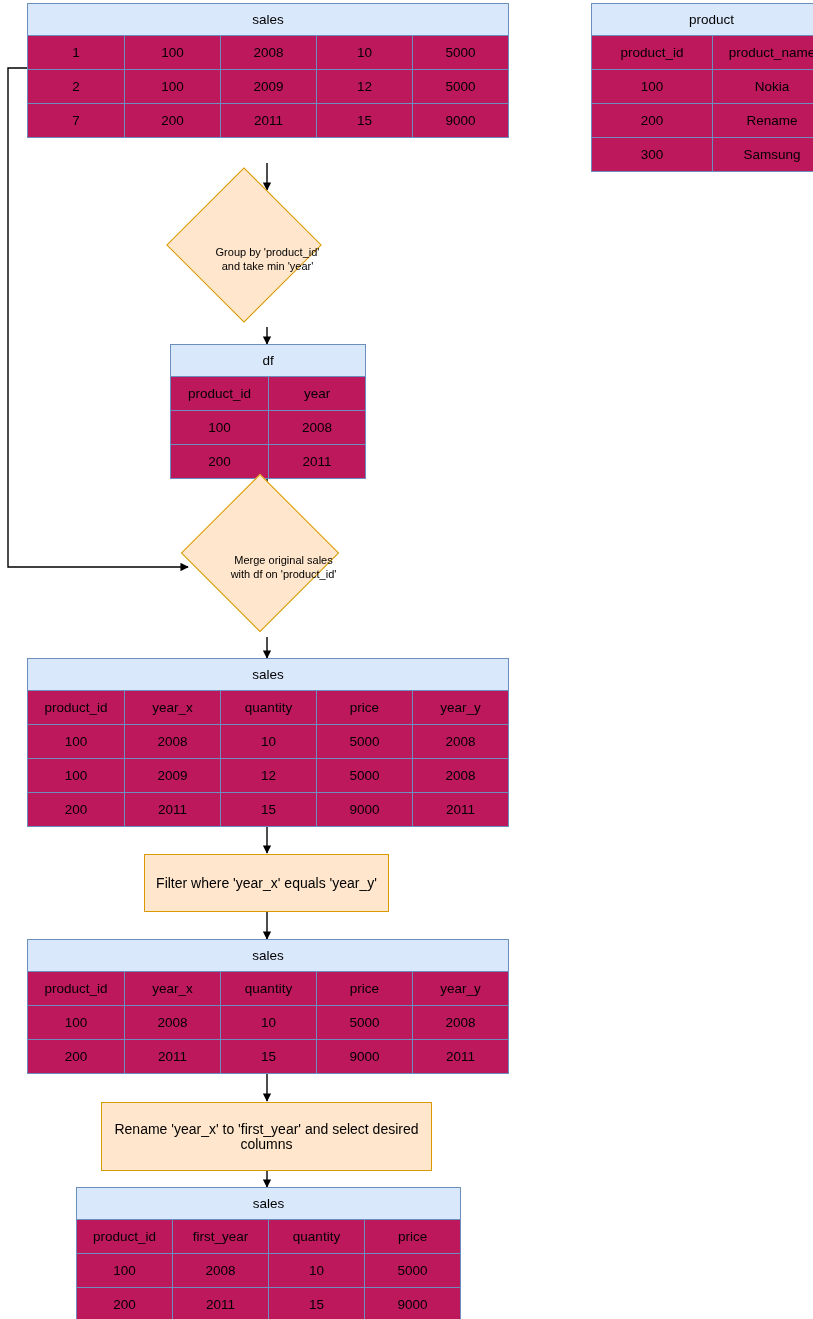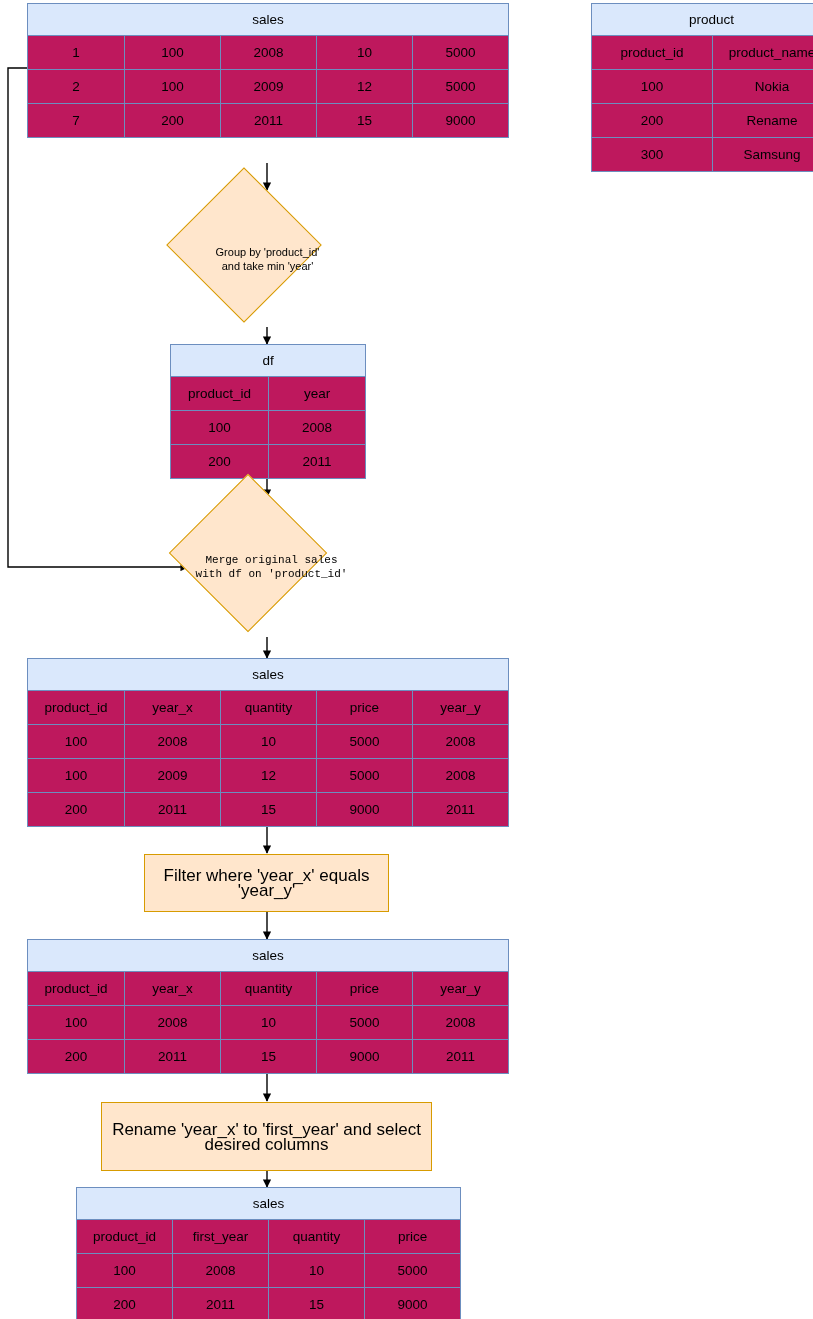--- a/index.html
+++ b/index.html
@@ -69,21 +69,21 @@
   
   .proc {
     position: absolute;
     background: #ffe6cc;
     border: 1px solid #d79b00;
     box-sizing: border-box;
     display: flex;
     align-items: center;
     justify-content: center;
     text-align: center;
-    font-size: 17px;
+    font-size: 14px;
     line-height: 15px;
   }
 
   
   .edge-svg {
     position: absolute;
     left: 0;
     top: 0;
     width: 813px;
     height: 1319px;
@@ -207,21 +207,21 @@
       <td>100</td>
       <td>2008</td>
     </tr>
     <tr>
       <td>200</td>
       <td>2011</td>
     </tr>
   </tbody>
 </table>
 
-<div class="diamond" style="left:192px; top:497px; width:159px; height:140px;font-family:Liberation Mono, monospace;">
+<div class="diamond" style="left:204px; top:497px; width:159px; height:140px;">
   <div class="shape" style="width:112px; height:112px; left:23.5px; top:14px; inset:auto;"></div>
   <div class="dlabel">Merge original sales
 with df on 'product_id'</div>
 </div>
 
 <table class="tbl" id="t-sales-merged" style="left:27px; top:658px; width:481px;">
   <colgroup>
       <col style="width:97px">
       <col style="width:96px">
       <col style="width:96px">

